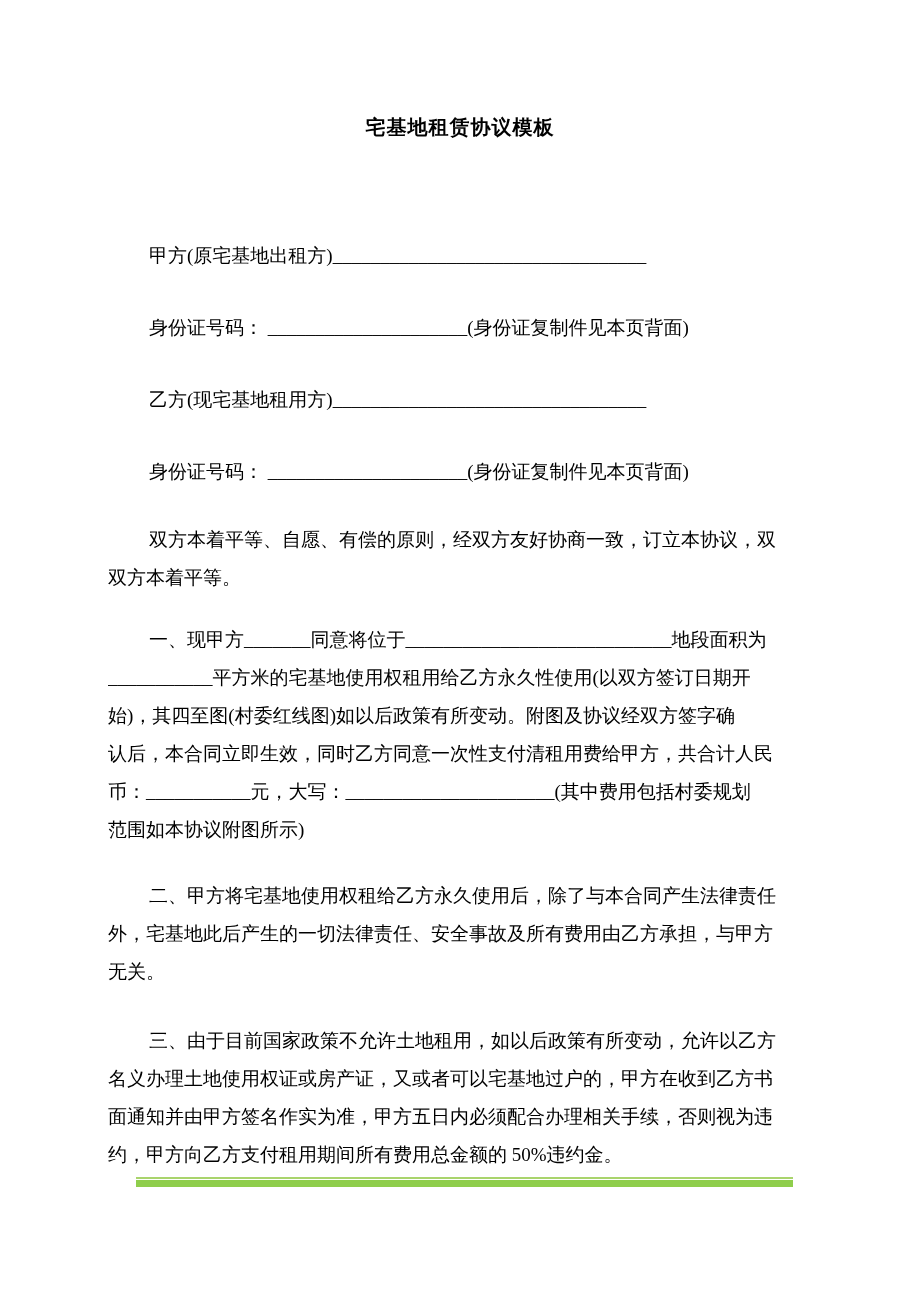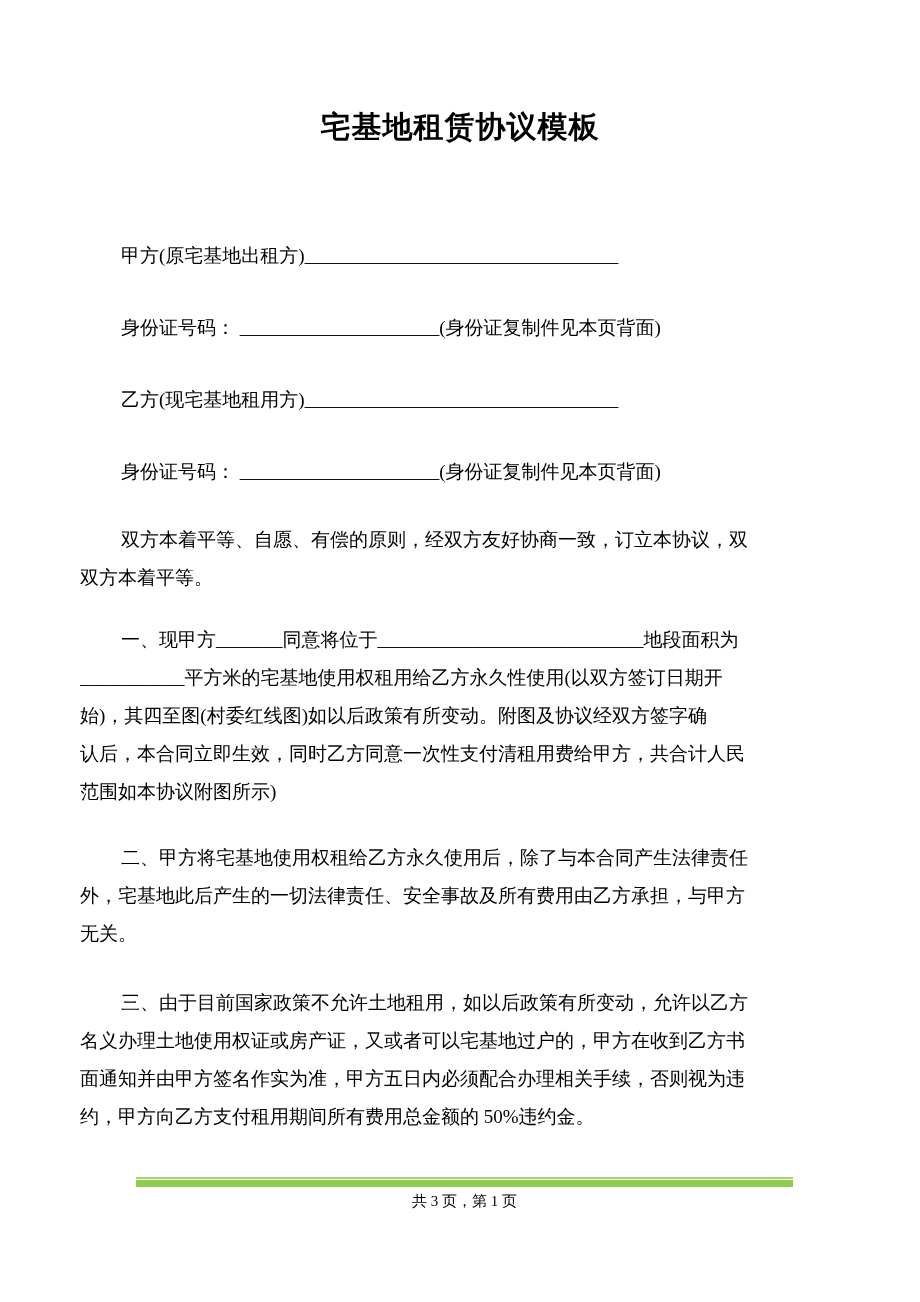--- a/index.html
+++ b/index.html
@@ -12,27 +12,27 @@
     width: 920px;
     height: 1302px;
     background: #ffffff;
     overflow: hidden;
     font-family: "Liberation Serif", "DejaVu Serif", serif;
     color: #000000;
   }
   .doc-title {
     margin: 105px 0 0 0;
     text-align: center;
-    font-size: 30px;
+    font-size: 20px;
     font-weight: 700;
     line-height: 44px;
     letter-spacing: 1px;
   }
   .content {
-    padding: 0 129px 0 80px; 
+    padding: 0 129px 0 108px; 
   }
   .para {
     font-size: 19px;
     margin: 0;
   }
   .para .line {
     line-height: 38px;
     height: 38px;
     white-space: pre;
     overflow: hidden;
@@ -103,20 +103,21 @@
     <div class="para p5">
       <div class="line first">双方本着平等、自愿、有偿的原则，经双方友好协商一致，订立本协议，双</div>
       <div class="line">双方本着平等。</div>
     </div>
 
     <div class="para p6">
       <div class="line first">一、现甲方_______同意将位于____________________________地段面积为</div>
       <div class="line">___________平方米的宅基地使用权租用给乙方永久性使用(以双方签订日期开</div>
       <div class="line">始)，其四至图(村委红线图)如以后政策有所变动。附图及协议经双方签字确</div>
       <div class="line">认后，本合同立即生效，同时乙方同意一次性支付清租用费给甲方，共合计人民</div>
+      <div class="line">币：___________元，大写：______________________(其中费用包括村委规划</div>
       <div class="line">范围如本协议附图所示)</div>
     </div>
 
     <div class="para p7">
       <div class="line first">二、甲方将宅基地使用权租给乙方永久使用后，除了与本合同产生法律责任</div>
       <div class="line">外，宅基地此后产生的一切法律责任、安全事故及所有费用由乙方承担，与甲方</div>
       <div class="line">无关。</div>
     </div>
 
     <div class="para p8">
@@ -124,16 +125,15 @@
       <div class="line">名义办理土地使用权证或房产证，又或者可以宅基地过户的，甲方在收到乙方书</div>
       <div class="line">面通知并由甲方签名作实为准，甲方五日内必须配合办理相关手续，否则视为违</div>
       <div class="line">约，甲方向乙方支付租用期间所有费用总金额的 50%违约金。</div>
     </div>
 
   </div>
 
   <div class="footer">
     <div class="footer-line-thin"></div>
     <div class="footer-bar-thick"></div>
-    <div class="footer-text">共 3 页，第 1 页</div>
   </div>
 
 </div>
 
 </body></html>

